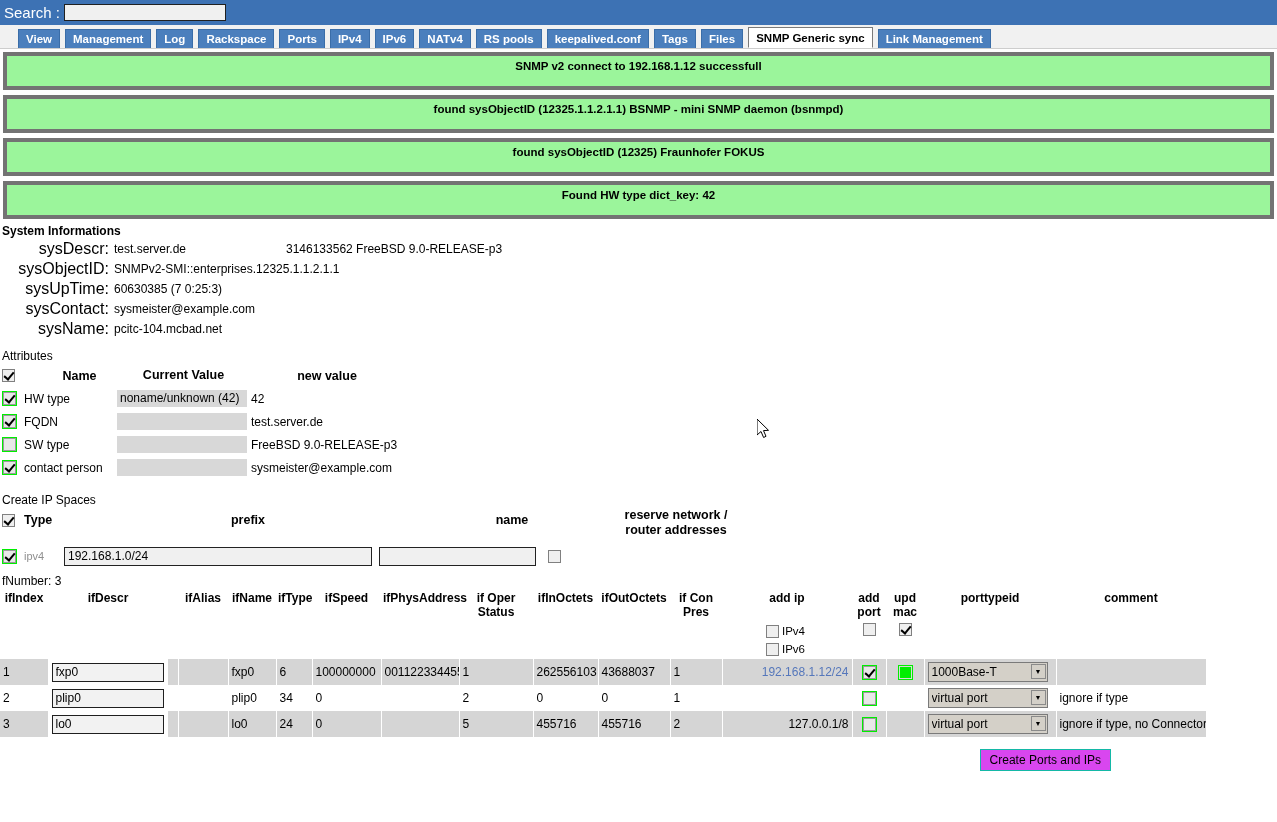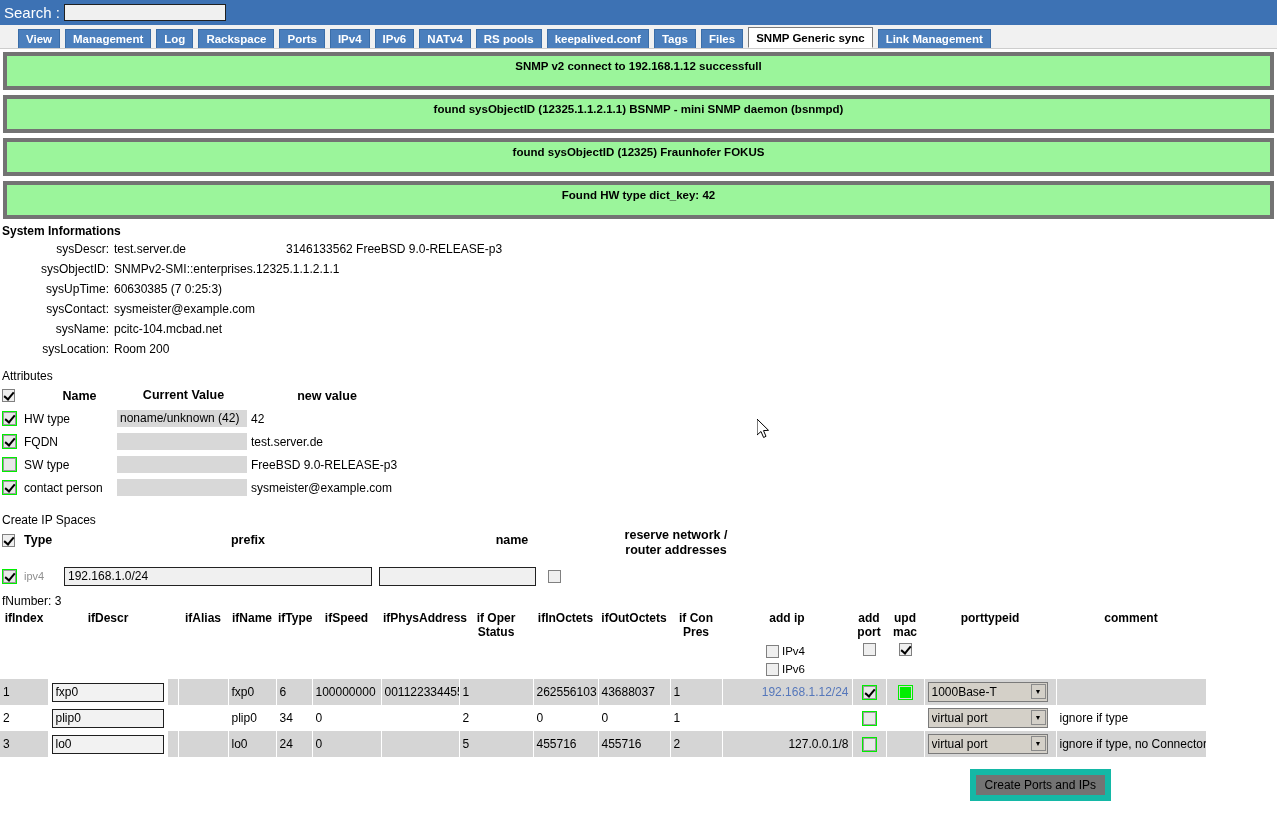--- a/index.html
+++ b/index.html
@@ -85,21 +85,21 @@
     margin-bottom:5px;
   }
 
   
   .sect-title { font-weight:bold; font-size:12px; margin:5px 0 1px 2px; }
   .sect-title.plain { font-weight:normal; }
 
   
   .sysinfo { margin-left:2px; }
   .sysrow { display:flex; height:20px; align-items:center; }
-  .syskey { width:112px; text-align:right; padding-right:5px; font-size:12px; white-space:nowrap; }
+  .syskey { width:112px; text-align:right; padding-right:5px; font-size:16px; white-space:nowrap; }
   .sysval { font-size:12px; white-space:pre; }
   .sysval .descr-name { display:inline-block; width:172px; }
 
   
   .cb {
     width:13px; height:13px;
     border:1px solid #808080;
     background:#efefef;
     display:inline-block;
     position:relative;
@@ -227,22 +227,22 @@
     display:flex; align-items:center; justify-content:center;
     pointer-events:none;
     font-size:7px;
   }
   .subchk { font-size:11.5px; line-height:18px; text-align:left; font-weight:normal;}
   .subchk span { margin-left:3px; }
 
   
   .footer { margin-top:12px; text-align:right; padding-right:166px; }
   .btn {
-    background:#737373;
-    border:6px solid #14b8a6;
+    background:#d946ef;
+    border:1px solid #14b8a6;
     font-family:"Liberation Sans", sans-serif;
     font-size:12px;
     padding:3px 9px;
     cursor:pointer;
   }
 
   
   .cursor { position:absolute; left:757px; top:419px; width:13px; height:20px; pointer-events:none; }
 </style>
 </head>
@@ -293,24 +293,20 @@
       <div class="syskey">sysUpTime:</div>
       <div class="sysval">60630385 (7 0:25:3)</div>
     </div>
     <div class="sysrow">
       <div class="syskey">sysContact:</div>
       <div class="sysval">sysmeister@example.com</div>
     </div>
     <div class="sysrow">
       <div class="syskey">sysName:</div>
       <div class="sysval">pcitc-104.mcbad.net</div>
-    </div>
-    <div class="sysrow">
-      <div class="syskey">sysLocation:</div>
-      <div class="sysval">Room 200</div>
     </div>
   </div>
 
 <div class="sect-title plain" style="margin-top:10px;">Attributes</div>
 <div class="attr">
   <div class="attr-head">
     <div class="c-chk">
       <span class="cb checked"></span>
     </div>
     <div class="c-name">Name</div>

